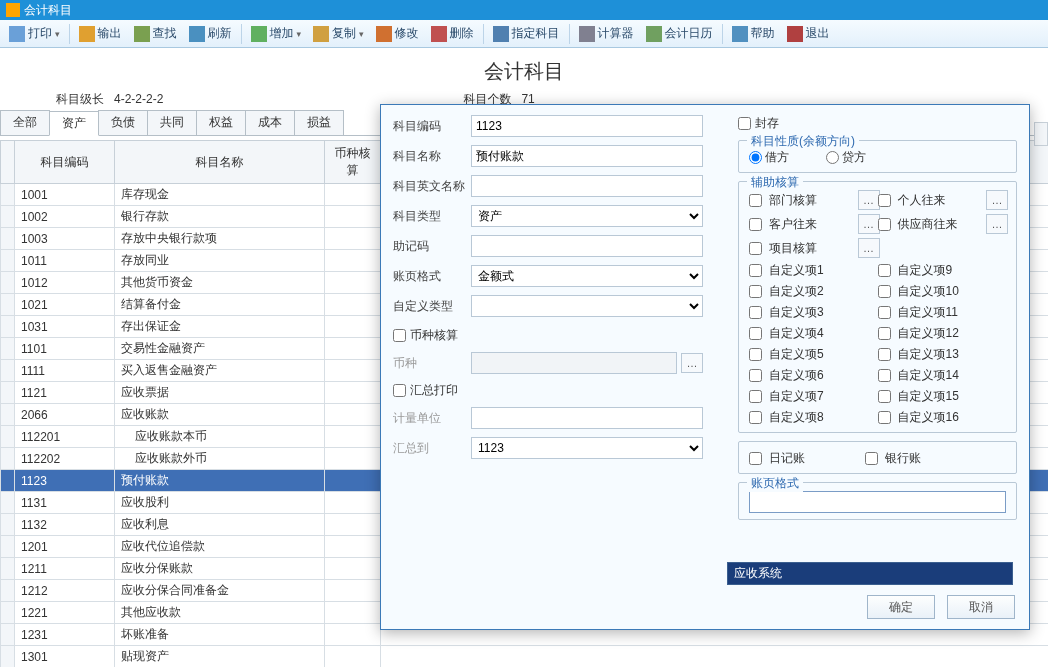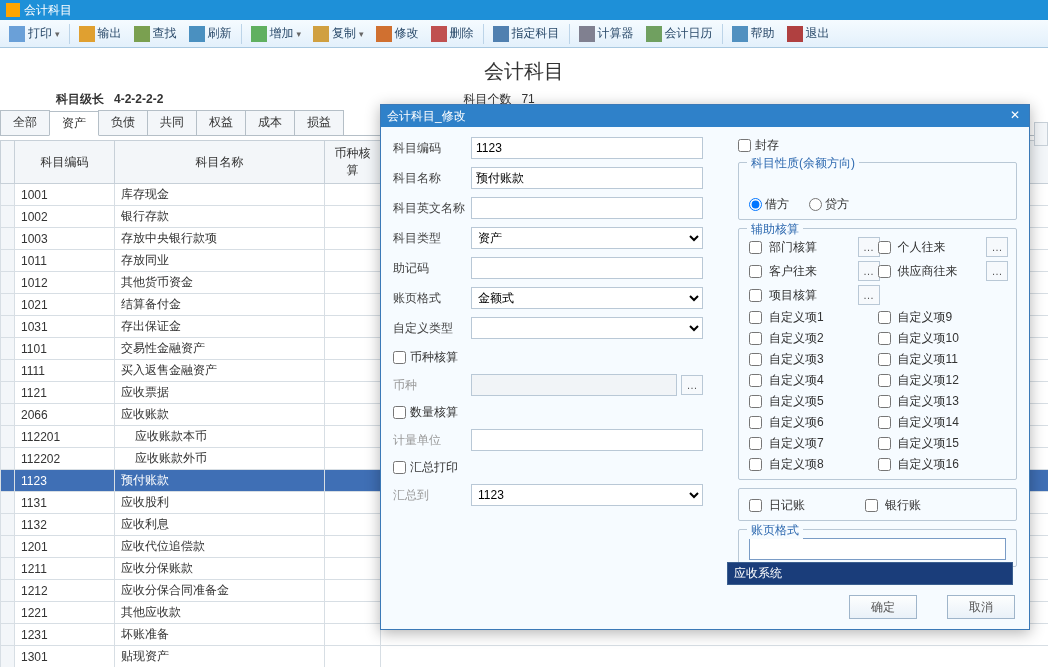--- a/index.html
+++ b/index.html
@@ -10,21 +10,21 @@
 
 .toolbar { background: linear-gradient(#f5fbff,#e3f0fb); height: 28px; border-bottom: 1px solid #a8c8e0; display: flex; align-items: center; padding: 0 4px; gap: 2px; }
 .tool-btn { display: flex; align-items: center; gap: 3px; padding: 2px 5px; cursor: pointer; color: #2a4a6a; }
 .tool-icon { width: 16px; height: 16px; display: inline-block; }
 .sep { width: 1px; height: 20px; background: #bcd4e8; margin: 0 2px; }
 .dd { font-size: 9px; color: #666; }
 
 .header-area { padding: 10px 0 4px; }
 .page-title { text-align: center; font-size: 20px; color: #333; margin-bottom: 6px; }
 .meta-row { display: flex; font-size: 12px; color: #333; }
-.meta-left { margin-left: 56px; font-weight: bold; }
+.meta-left { margin-left: 56px; }
 .meta-right { margin-left: 300px; }
 
 .tabs { display: flex; border-bottom: 1px solid #b5bfc7; margin-top: 2px; }
 .tab { padding: 3px 12px; border: 1px solid #b5bfc7; border-bottom: none; background: #f3f6f9; margin-right: -1px; cursor: pointer; font-size: 12px; }
 .tab.active { background: #fff; border-bottom: 1px solid #fff; position: relative; top: 1px; }
 
 .grid-wrap { position: relative; }
 .grid { border-collapse: collapse; width: 1048px; table-layout: fixed; }
 .grid th { background: #f3f6f9; border: 1px solid #c7d0d8; padding: 4px 6px; font-weight: normal; font-size: 12px; text-align: center; }
 .grid td { border: 1px solid #d7dee4; padding: 2px 6px; font-size: 12px; height: 20px; }
@@ -47,34 +47,34 @@
 .flabel { width: 78px; color: #444; font-size: 12px; }
 .flabel.dis { color: #999; }
 .finput { flex:1; height: 22px; border: 1px solid #b9c8d6; background:#fff; padding: 0 4px; font-size:12px; }
 .finput[disabled] { background:#f1f4f7; color:#999; }
 .fselect { flex:1; height: 22px; border:1px solid #b9c8d6; background:#fff; font-size:12px; padding:0 2px; }
 .chk { width:13px; height:13px; margin-right:4px; }
 .mini-btn { width:22px; height:20px; border:1px solid #b9c8d6; background:#f6f9fc; margin-left:4px; cursor:pointer; font-size:11px; color:#555; }
 
 .fieldset { border:1px solid #b9c8d6; border-radius:2px; padding: 8px 10px 6px; margin-bottom: 8px; position:relative; }
 .fieldset .legend { position:absolute; top:-8px; left:8px; background:#f6fbff; padding:0 4px; color:#2f6ab0; font-size:12px; }
-.radio-row { display:flex; gap:20px; align-items:center;margin-top:25px; }
+.radio-row { display:flex; gap:37px; align-items:center; }
 .radio-row label { display:flex; align-items:center; gap:3px; font-size:12px; }
 .aux-grid { display:grid; grid-template-columns: 1fr 24px 1fr 24px; row-gap:4px; align-items:center; }
 .aux-grid label, .cust-grid label, .book-row label { display:flex; align-items:center; gap:3px; font-size:12px; }
 .cust-grid { display:grid; grid-template-columns:1fr 1fr; row-gap:4px; margin-top:4px; }
 .book-row { display:flex; gap:60px; }
 
 .ctrl-sys { margin-top:6px; }
 .ctrl-combo { width:100%; height:22px; border:1px solid #7a9cc6; background:#fff; }
 .dropdown-open { position:absolute; left: 346px; bottom: 44px; width: 286px; border:1px solid #3b5f8f; background:#fff; font-size:12px; z-index:5; }
 .dropdown-open .opt { padding:2px 6px; cursor:pointer; }
 .dropdown-open .opt.sel { background:#1a3d7a; color:#fff; }
 
-.dlg-buttons { position:absolute; right:14px; bottom:10px; display:flex; gap:30px; }
+.dlg-buttons { position:absolute; right:14px; bottom:10px; display:flex; gap:12px; }
 .dlg-btn { width:68px; height:24px; border:1px solid #9fb5ca; background:linear-gradient(#fdfefe,#e9f1f8); cursor:pointer; font-size:12px; color:#555; }
 
 .right-edge { position:absolute; right:0; top:122px; width:14px; height:24px; border:1px solid #c7d0d8; background:#f3f6f9; }
 
 
 .ic-print{background:#6aa0d8}.ic-export{background:#e0a030}.ic-find{background:#7aa050}.ic-refresh{background:#4a90c0}.ic-add{background:#60b060}.ic-copy{background:#d0a040}.ic-edit{background:#d07030}.ic-del{background:#c05050}.ic-assign{background:#5080b0}.ic-calc{background:#808090}.ic-cal{background:#70a060}.ic-help{background:#5090c0}.ic-exit{background:#b04040}
 </style>
 </head>
 <body>
 
@@ -342,24 +342,20 @@
     <td></td>
     <td></td>
         </tr>
       </tbody>
   </table>
 </div>
 
 <div class="right-edge"></div>
 
 <div class="dialog">
-  <div class="dlg-title">
-    <span>会计科目_修改</span>
-    <span class="dlg-close">✕</span>
-  </div>
   <div class="dlg-body">
 
     <div class="dlg-left">
       <div class="frow">
           <div class="flabel">科目编码</div>
         <input class="finput" value="1123" style="">
         </div>
       <div class="frow">
           <div class="flabel">科目名称</div>
         <input class="finput" value="预付账款" style="">
@@ -390,30 +386,26 @@
         <span>币种核算</span>
         </div>
       <div class="frow">
           <div class="flabel dis">币种</div>
         <input class="finput" disabled="" style="">
         <button class="mini-btn">…</button>
         </div>
 
       <div class="frow" style="margin-top:6px">
           <input type="checkbox" class="chk" style="">
-        <span>数量核算</span>
-        </div>
+        <span>汇总打印</span>
+        </div>
+
       <div class="frow">
           <div class="flabel dis">计量单位</div>
         <input class="finput" style="">
-        </div>
-
-      <div class="frow" style="margin-top:6px">
-          <input type="checkbox" class="chk" style="">
-        <span>汇总打印</span>
         </div>
       <div class="frow">
           <div class="flabel dis">汇总到</div>
         <select class="fselect"><option>1123</option></select>
         </div>
     </div>
 
     <div class="dlg-right">
       <div class="frow">
           <input type="checkbox" class="chk" style="">

